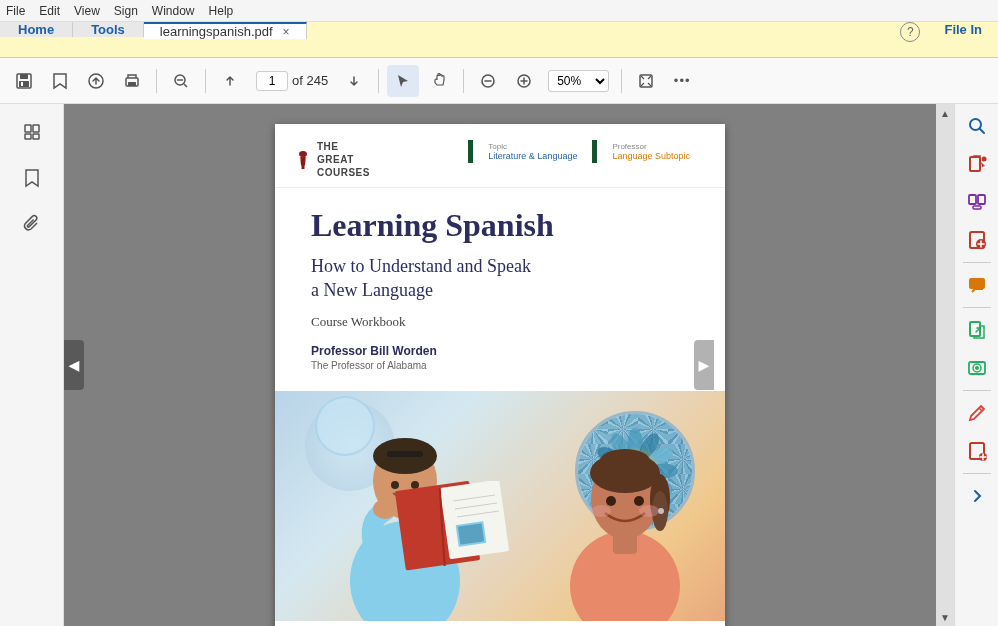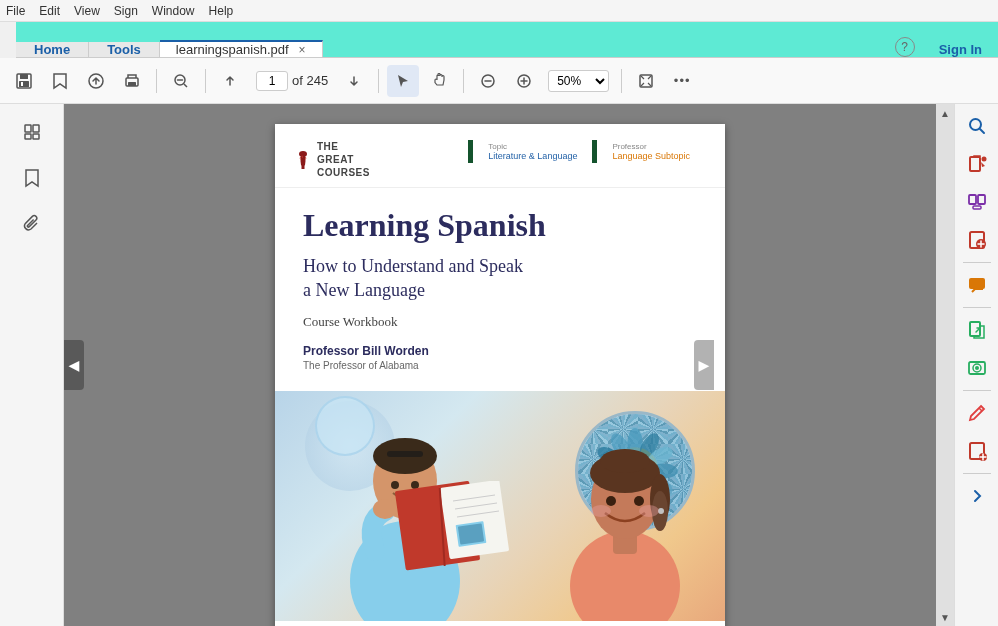--- a/index.html
+++ b/index.html
@@ -17,25 +17,24 @@
       color: #333;
     }
     .menu-bar span {
       margin-right: 14px;
       cursor: pointer;
     }
 
     
     .tab-bar {
       height: 36px;
-      background: #5eead4;
-      display: flex;
-      align-items: flex-end;
+      background: #fef9c3;
+      display: flex;
+      align-items: flex-start;
       border-bottom: 1px solid #ccc;
-      margin-left: 16px;
     }
     .tab-home {
       padding: 0 18px;
       display: flex;
       align-items: center;
       font-size: 13px;
       color: #1a5fa8;
       font-weight: 600;
       background: #e8e8e8;
       cursor: pointer;
@@ -249,21 +248,21 @@
     }
     .pdf-topic-value {
       color: #2563a8;
       font-size: 9px;
     }
     .pdf-subtopic-value {
       color: #d97706;
       font-size: 9px;
     }
     .pdf-content {
-      padding: 20px 28px;
+      padding: 20px 36px;
     }
     .pdf-title {
       font-size: 32px;
       font-weight: 700;
       color: #2c2c5e;
       font-family: Georgia, serif;
       line-height: 1.1;
       margin-bottom: 12px;
     }
     .pdf-subtitle {
@@ -396,21 +395,21 @@
   </div>
   <div class="tab-file">
     <span>learningspanish.pdf</span>
     <span class="tab-close">×</span>
   </div>
   <div class="tab-spacer"></div>
   <div class="tab-help">
     <span style="border:1.5px solid #888; border-radius:50%; width:20px; height:20px; display:flex; align-items:center; justify-content:center; font-size:12px; color:#666;">?</span>
   </div>
   <div class="tab-signin">
-    <span>Sign In</span>
+    <span>File In</span>
   </div>
 </div>
 
 <div class="toolbar">
   <button class="toolbar-btn" title="Save">
     <svg width="18" height="18" viewBox="0 0 18 18" fill="none">
         <rect x="2" y="2" width="14" height="14" rx="1" stroke="#555" stroke-width="1.5"></rect>
         <rect x="5" y="2" width="8" height="5" fill="#555" rx="0.5"></rect>
         <rect x="4" y="9" width="10" height="6" rx="0.5" fill="#555"></rect>
         <rect x="6" y="10" width="2" height="4" fill="white" rx="0.3"></rect>

